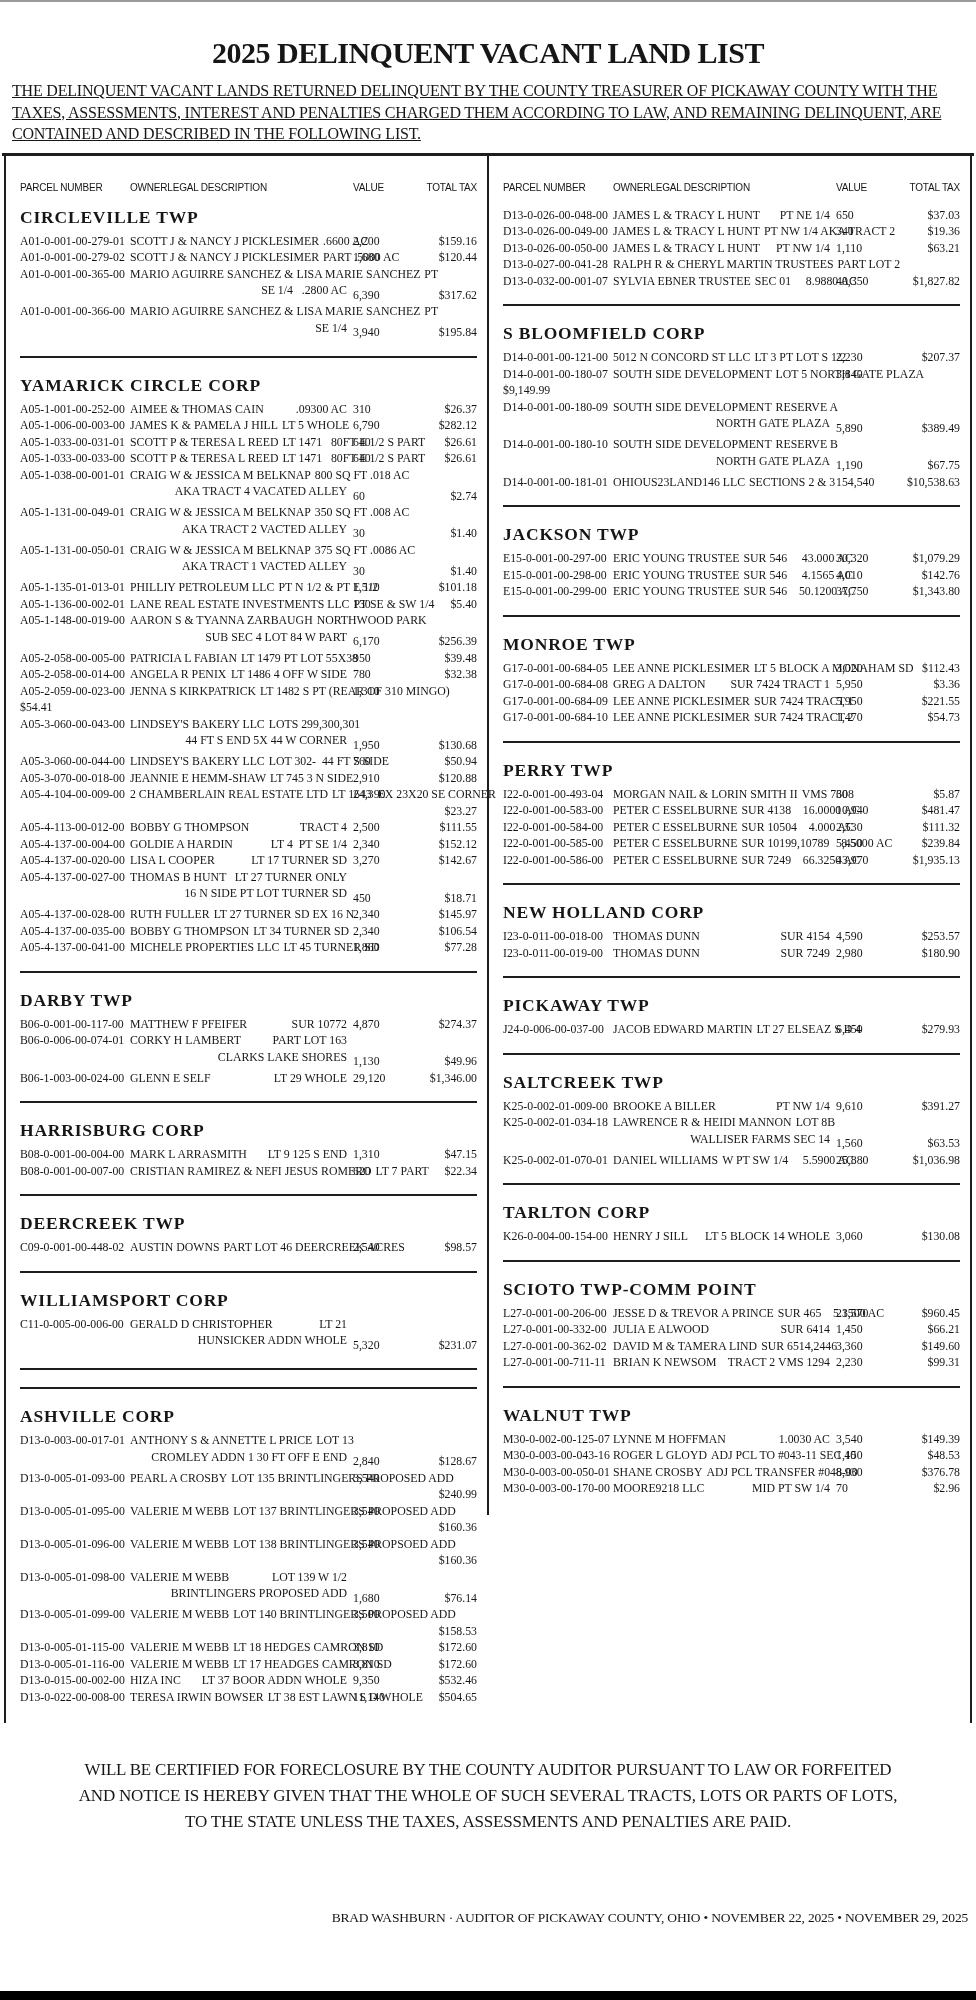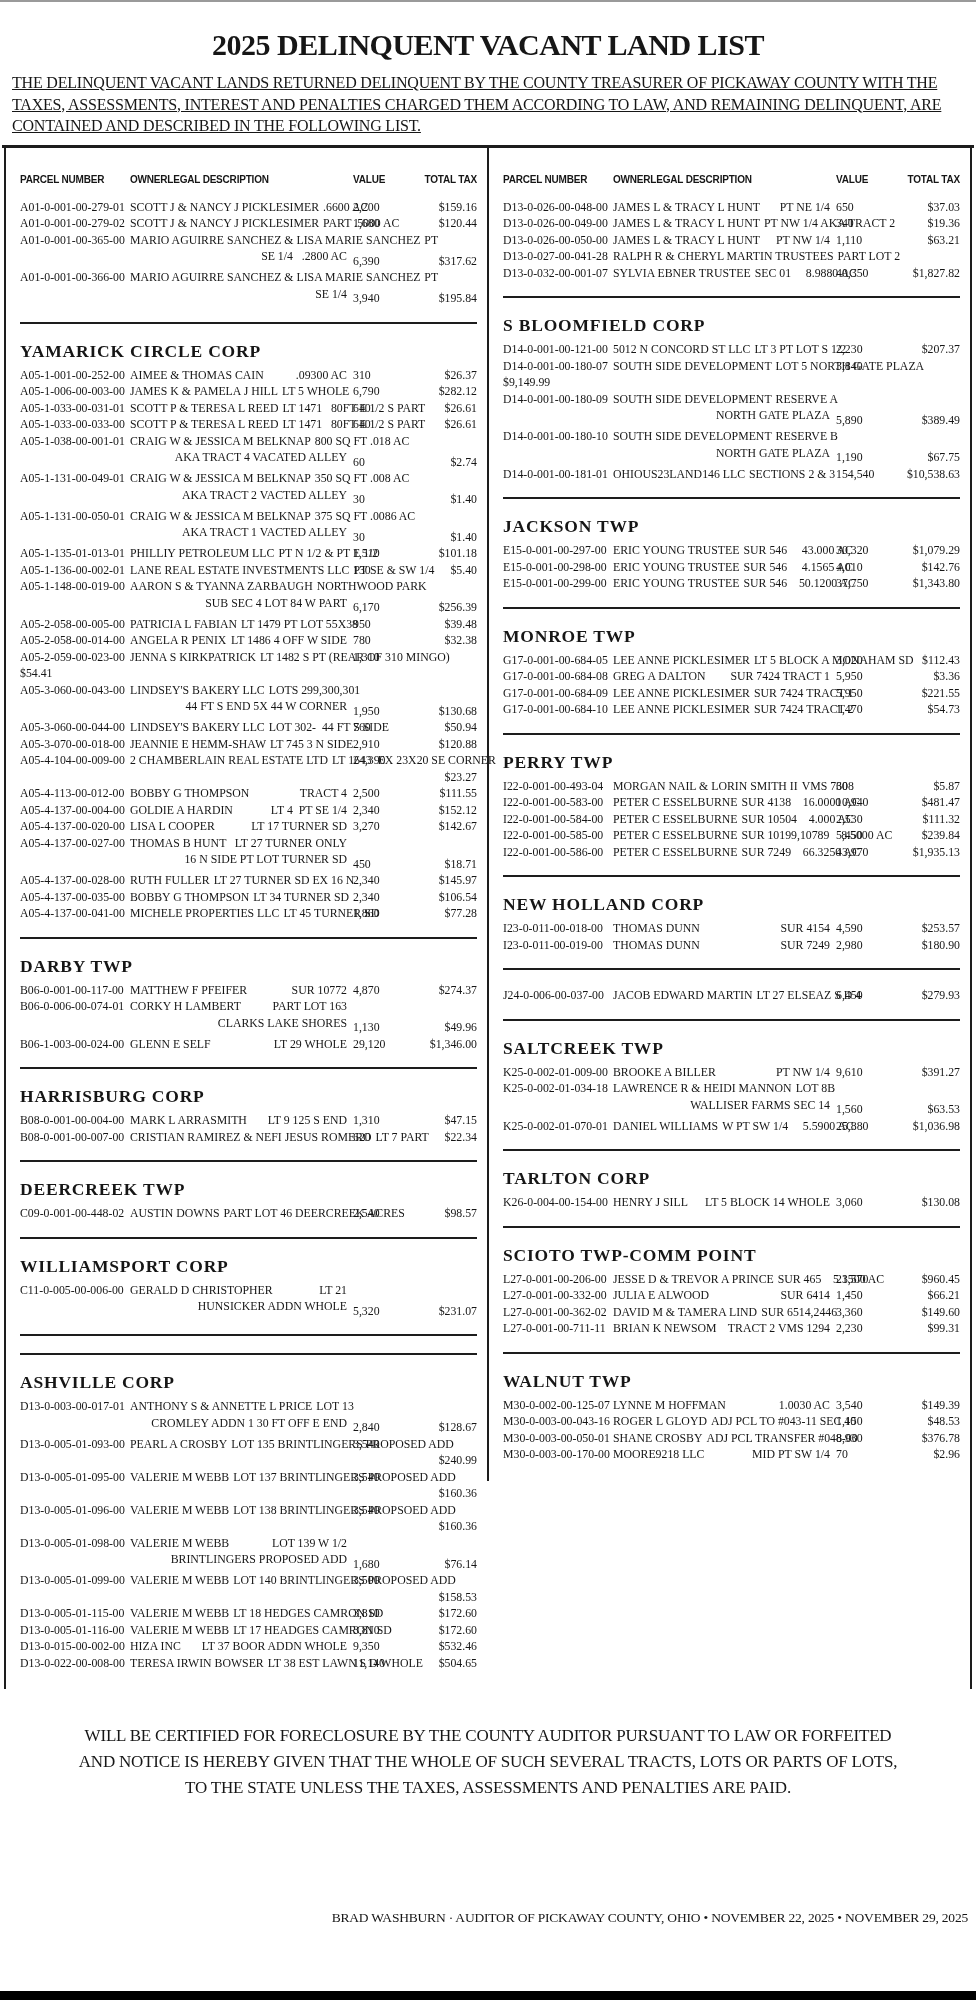--- a/index.html
+++ b/index.html
@@ -2,37 +2,37 @@
 <html style="--ink: #161616; --paper: #ffffff; --rule: #1d1d1d;"><head>
 <meta charset="utf-8">
 <style>
   :root{ --ink:#161616; --paper:#ffffff; --rule:#1d1d1d; }
   *{margin:0;padding:0;box-sizing:border-box;}
   html,body{background:var(--paper);}
   body{
     width:976px;height:2000px;position:relative;overflow:hidden;
     font-family:"Liberation Serif","DejaVu Serif",serif;color:var(--ink);
   }
-  .ad{border-top:2px solid #9a9a9a;padding-top:18px;height:100%;display:flex;flex-direction:column;}
+  .ad{border-top:2px solid #9a9a9a;padding-top:26px;height:100%;display:flex;flex-direction:column;}
   .title{
     text-align:center;font-weight:bold;font-size:30px;letter-spacing:-0.5px;
     margin:8px 10px 10px;
   }
   .intro{
     font-size:16px;line-height:21.5px;margin:0 12px;letter-spacing:-0.2px;text-decoration:underline;
   }
   .intro-rule{border-bottom:3px solid var(--rule);margin:8px 2px 0;}
   .columns{display:flex;align-items:flex-start;margin:0 4px;border-left:2px solid var(--rule);border-right:2px solid var(--rule);}
   .column{flex:1;min-width:0;padding:26px 10px 18px 14px;}
   .column + .column{border-left:2px solid var(--rule);}
   .colhead,.row{
     display:grid;grid-template-columns:104px minmax(0,1fr) 52px 66px;column-gap:6px;align-items:baseline;
   }
   .colhead{
-    font-family:"Liberation Sans","DejaVu Sans",sans-serif;font-weight:bold;
+    font-family:"Liberation Sans","DejaVu Sans",sans-serif;font-weight:normal;
     font-size:10px;letter-spacing:-0.2px;margin-bottom:14px;
   }
   .colhead .mid{display:flex;justify-content:flex-start;}
   .colhead .t{text-align:right;}
   .section-title{
     font-size:17.5px;font-weight:bold;letter-spacing:0.8px;margin:0 0 5px;
     font-family:"Liberation Serif","DejaVu Serif",serif;
   }
   .row{font-size:11.8px;line-height:16.5px;}
   .row .p{white-space:pre;}
@@ -62,20 +62,21 @@
         <div class="colhead">
           <div class="p">PARCEL NUMBER</div>
           <div class="mid">
             <div class="o">OWNER</div>
             <div class="l">LEGAL DESCRIPTION</div>
           </div>
           <div class="v">VALUE</div>
           <div class="t">TOTAL TAX</div>
         </div>
         <div class="section">
+          <h3 class="section-title">CIRCLEVILLE TWP</h3>
           <div class="row">
             <div class="p">A01-0-001-00-279-01</div>
             <div class="mid">
               <div class="o">SCOTT J &amp; NANCY J PICKLESIMER</div>
               <div class="l">.6600 AC</div>
             </div>
             <div class="v">2,200</div>
             <div class="t">$159.16</div>
           </div>
           <div class="row">
@@ -933,20 +934,21 @@
             <div class="mid">
               <div class="o">THOMAS DUNN</div>
               <div class="l">SUR 7249</div>
             </div>
             <div class="v">2,980</div>
             <div class="t">$180.90</div>
           </div>
         </div>
         <div class="divider"></div>
         <div class="section">
+          <h3 class="section-title">PICKAWAY TWP</h3>
           <div class="row">
             <div class="p">J24-0-006-00-037-00</div>
             <div class="mid">
               <div class="o">JACOB EDWARD MARTIN</div>
               <div class="l">LT 27 ELSEAZ S D 4</div>
             </div>
             <div class="v">6,450</div>
             <div class="t">$279.93</div>
           </div>
         </div>

